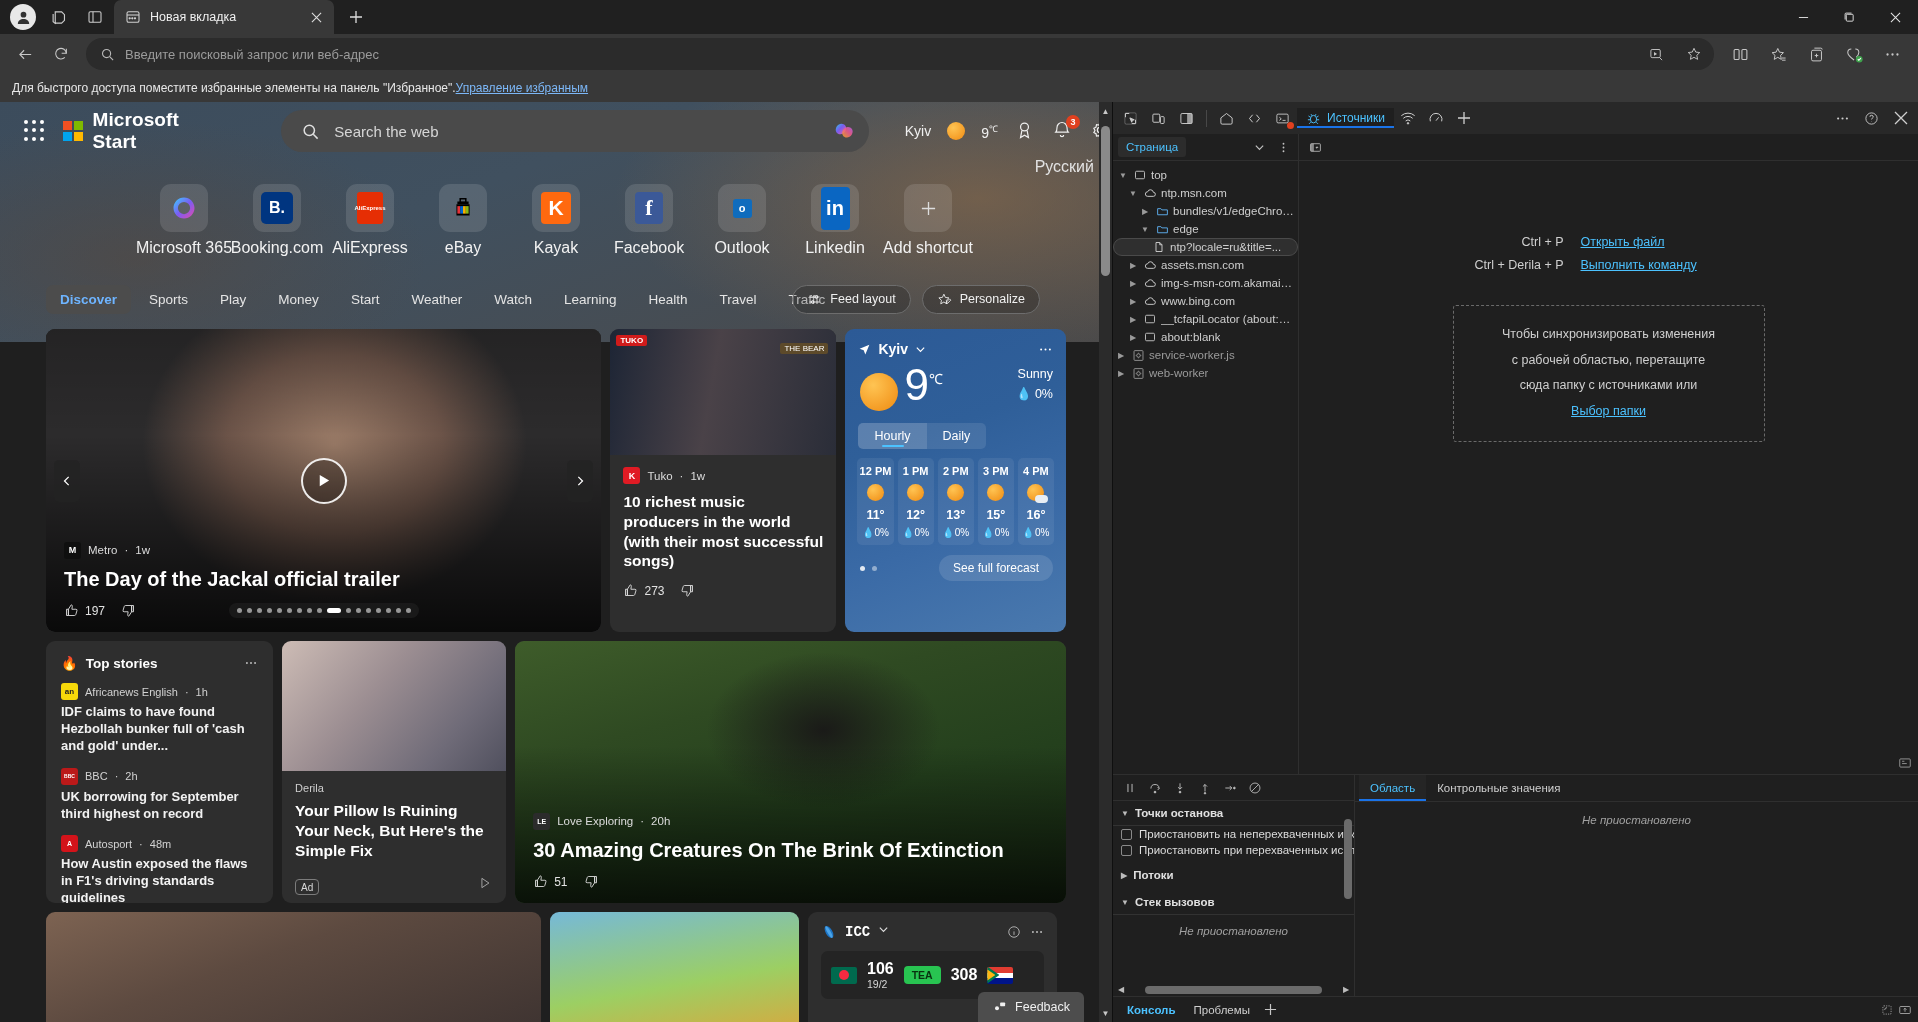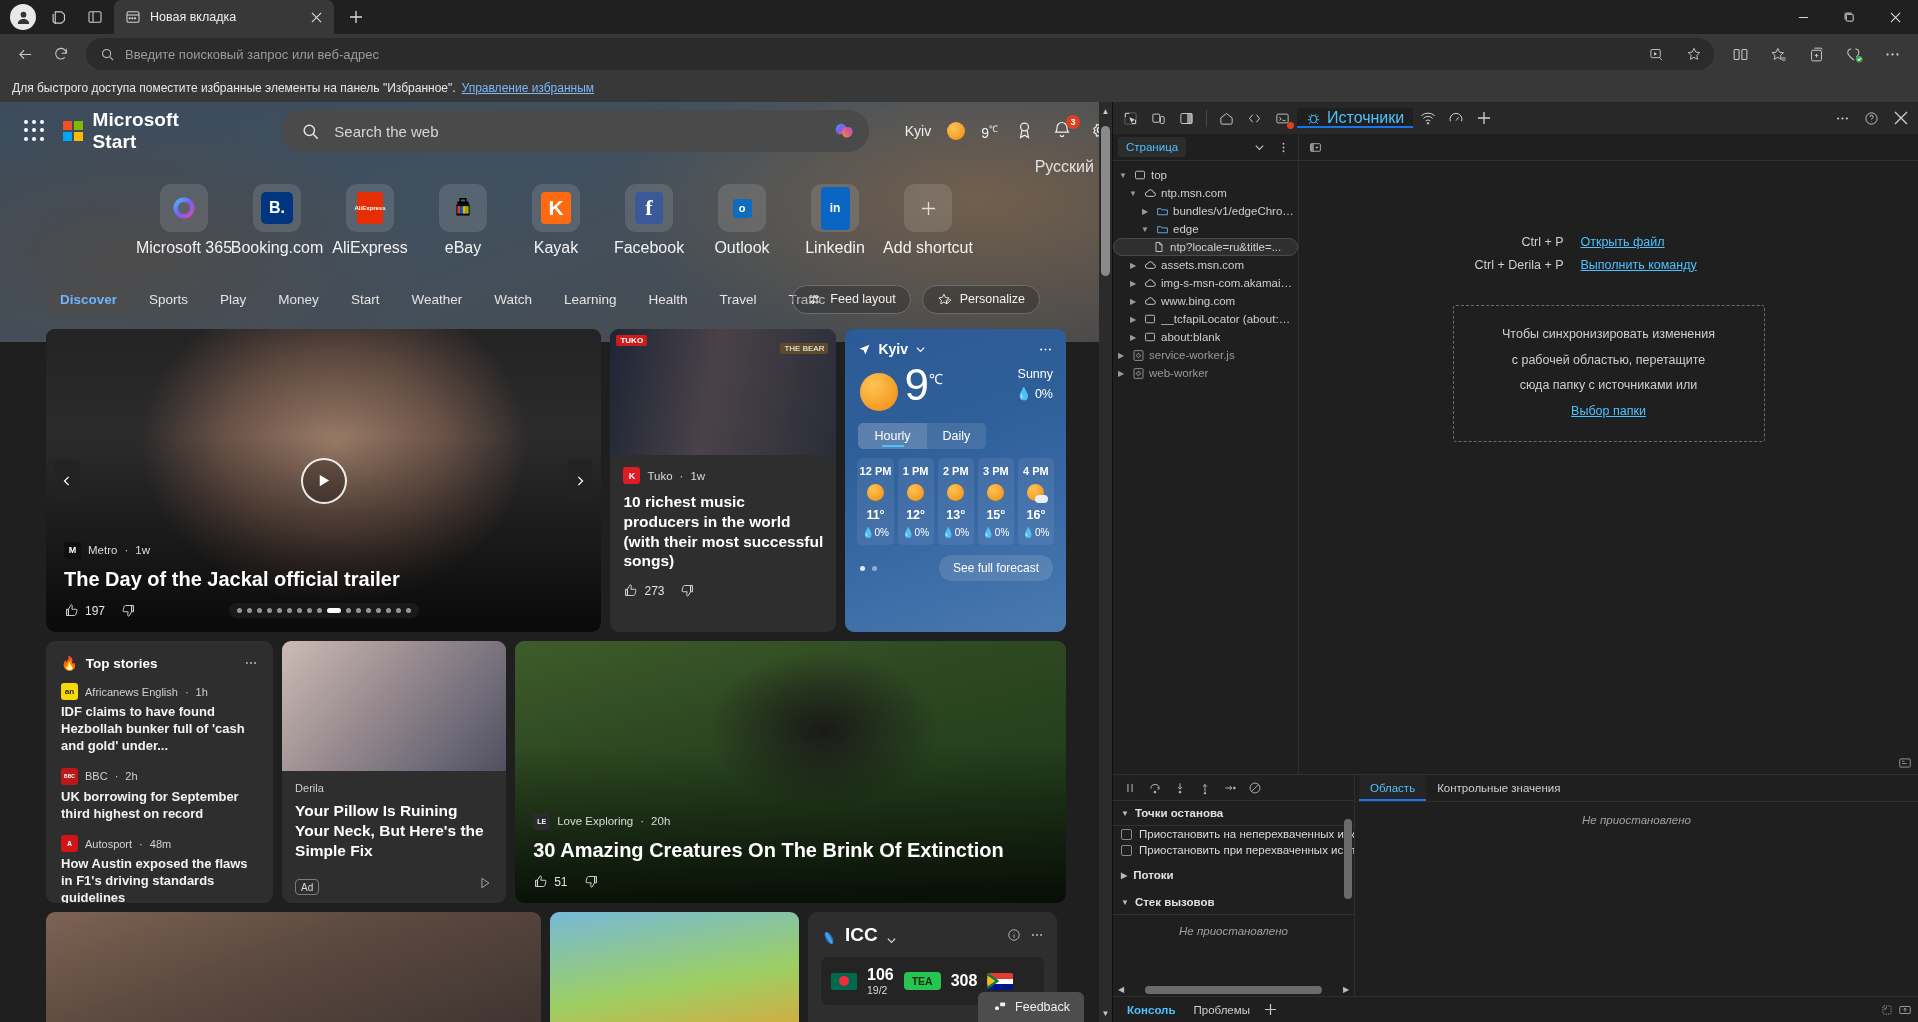--- a/index.html
+++ b/index.html
@@ -48,21 +48,21 @@
     align-items: center; padding: 0 6px 0 14px; margin: 0 6px; gap: 10px;
   }
   .omnibox-text { flex: 1; font-size: 13px; color: #9b9b9b; }
   .omni-icon { width: 28px; height: 26px; display: flex; align-items: center; justify-content: center; color: #c8c8c8; }
   .tb-right { display: flex; align-items: center; gap: 2px; }
   .tb-right .nav-btn { width: 36px; }
 
   
   .favbar {
     height: 28px; background: #383838; display: flex; align-items: center;
-    padding: 0 12px; font-size: 12px; color: #e8e8e8; flex: 0 0 28px; gap: 6px;
+    padding: 0 12px; font-size: 12px; color: #e8e8e8; flex: 0 0 28px; 
   }
   .favbar a { color: #7cb7f7; text-decoration: underline; font-size: 12px; }
 
   
   .body-split { flex: 1; display: flex; min-height: 0; background: #2b2b2b; }
 
   
   .page { width: 1112px; position: relative; overflow: hidden; background: #1f1f1f; }
   .page-hero {
     position: absolute; inset: 0 0 auto 0; height: 240px;
@@ -209,21 +209,21 @@
       linear-gradient(165deg, #3e5c2a 0%, #2f4a22 30%, #24401d 60%, #1c3216 100%);
   }
   .gorilla-shade { position: absolute; inset: 0; background: linear-gradient(to bottom, rgba(0,0,0,0) 40%, rgba(0,0,0,.72) 100%); }
 
   
   .row3 { display: flex; gap: 9px; }
   .r3a { width: 495px; height: 130px; border-radius: 9px; background: linear-gradient(160deg,#7d6352 0%,#5d4a40 40%,#3c3230 100%); position: relative; overflow: hidden; }
   .r3b { width: 249px; height: 130px; border-radius: 9px; background: linear-gradient(170deg,#76b9d8 0%,#9ccf63 55%,#e0a33a 100%); }
   .r3c { width: 249px; height: 130px; border-radius: 9px; background: #2e2e2e; padding: 12px 13px; }
   .icc-head { display: flex; align-items: center; justify-content: space-between; }
-  .icc-l { display: flex; align-items: flex-end; gap: 8px; font-size: 19px; font-weight: 700; }
+  .icc-l { display: flex; align-items: flex-start; gap: 8px; font-size: 14px; font-weight: 700; font-family: Liberation Mono, monospace; }
   .icc-row { background: #242424; border-radius: 7px; margin-top: 11px; padding: 9px 10px; display: flex; align-items: center; gap: 10px; }
   .flag { width: 26px; height: 17px; border-radius: 2px; overflow: hidden; flex: 0 0 26px; position: relative; }
   .icc-score { font-size: 16px; font-weight: 700; line-height: 1.05; }
   .icc-sub { font-size: 10.5px; color: #d6d6d6; }
   .icc-tea { background: #28c451; color: #08310f; font-size: 10.5px; font-weight: 700; border-radius: 4px; padding: 3px 8px; }
 
   
   .page-scroll { position: absolute; right: 0; top: 0; width: 13px; height: 100%; background: #2b2b2b; }
   .page-scroll .thumb { position: absolute; top: 24px; left: 2px; width: 9px; height: 150px; background: #8a8a8a; border-radius: 5px; }
   .page-scroll .arrow { position: absolute; left: 0; width: 13px; height: 14px; display: flex; align-items: center; justify-content: center; color: #c9c9c9; font-size: 8px; }
@@ -235,21 +235,21 @@
     padding: 0 14px; font-size: 12.5px; color: #f0f0f0;
   }
 
   
   .devtools { width: 806px; background: #1f1f1f; display: flex; flex-direction: column; border-left: 1px solid #0f0f0f; min-width: 0; }
   .dt-tabs { height: 32px; display: flex; align-items: center; background: #282828; padding: 0 4px; gap: 1px; flex: 0 0 32px; }
   .dt-ic { width: 27px; height: 26px; display: flex; align-items: center; justify-content: center; color: #cfcfcf; border-radius: 3px; position: relative; }
   .dt-sep { width: 1px; height: 17px; background: #484848; margin: 0 5px; }
   .dt-tab {
     display: flex; align-items: center; gap: 6px; height: 20px; padding: 0 9px;
-    font-size: 16px; color: #cfcfcf; position: relative;
+    font-size: 12px; color: #cfcfcf; position: relative;
   }
   .dt-tab.active { background: #1f1f1f; color: #4cc2ff; }
   .dt-tab.active::after { content: ''; position: absolute; left: 0; right: 0; bottom: 0; height: 2px; background: #1a73e8; }
   .dt-tabs-right { margin-left: auto; display: flex; align-items: center; gap: 2px; }
 
   .dt-sub { height: 27px; display: flex; align-items: stretch; background: #1f1f1f; border-bottom: 1px solid #2f2f2f; flex: 0 0 27px; }
   .dt-sub-left { width: 186px; display: flex; align-items: center; padding: 0 5px; gap: 4px; border-right: 1px solid #2f2f2f; }
   .dt-sub-tab { font-size: 11.5px; color: #4cc2ff; padding: 4px 8px; border-radius: 3px; background: #2c2c2c; }
   .dt-sub-ic { width: 20px; height: 20px; display: flex; align-items: center; justify-content: center; color: #c2c2c2; }
   .dt-sub-right { flex: 1; display: flex; align-items: center; padding: 0 6px; }
@@ -587,21 +587,21 @@
           <span class="sc-label">Facebook</span>
         </div>
         <div class="sc">
           <div class="sc-tile">
             <div style="width:19px;height:19px;background:#0f6cbd;border-radius:3px;display:flex;align-items:center;justify-content:center;color:#fff;font-weight:700;font-size:11px;">o</div>
           </div>
           <span class="sc-label">Outlook</span>
         </div>
         <div class="sc">
           <div class="sc-tile">
-            <div style="width:29px;height:43px;background:#0a66c2;border-radius:4px;display:flex;align-items:center;justify-content:center;color:#fff;font-weight:700;font-size:12px;">in</div>
+            <div style="width:29px;height:43px;background:#0a66c2;border-radius:4px;display:flex;align-items:center;justify-content:center;color:#fff;font-weight:700;font-size:20px;">in</div>
           </div>
           <span class="sc-label">Linkedin</span>
         </div>
         <div class="sc">
           <div class="sc-tile">
             <svg width="17" height="17" viewBox="0 0 18 18" stroke="#ddd" stroke-width="1.4">
                 <path d="M9 2v14M2 9h14"></path>
               </svg>
           </div>
           <span class="sc-label">Add shortcut</span>

